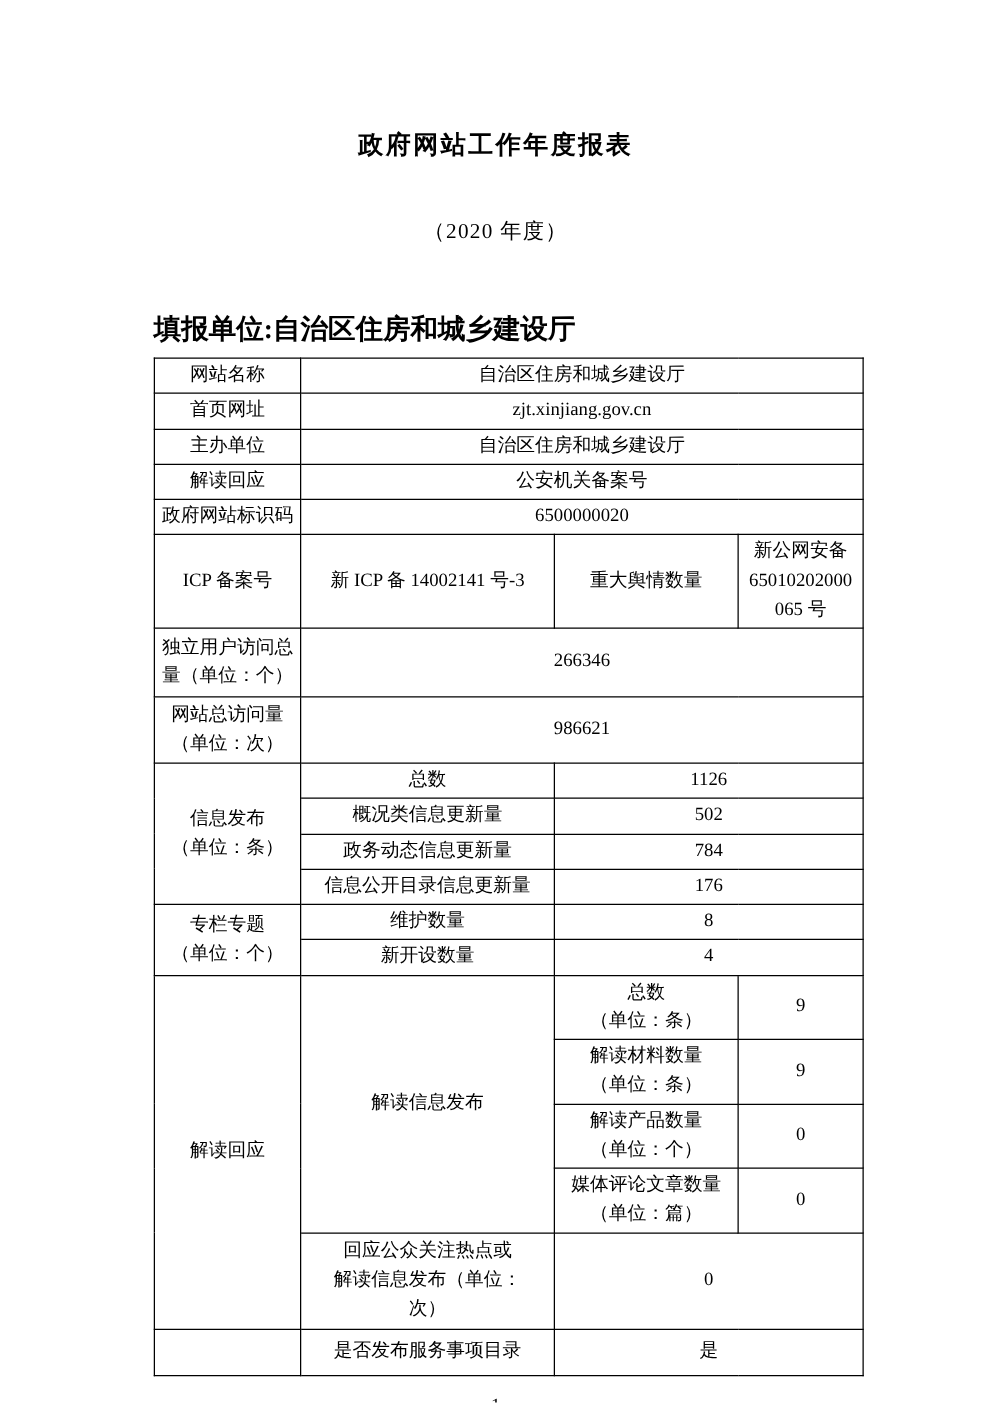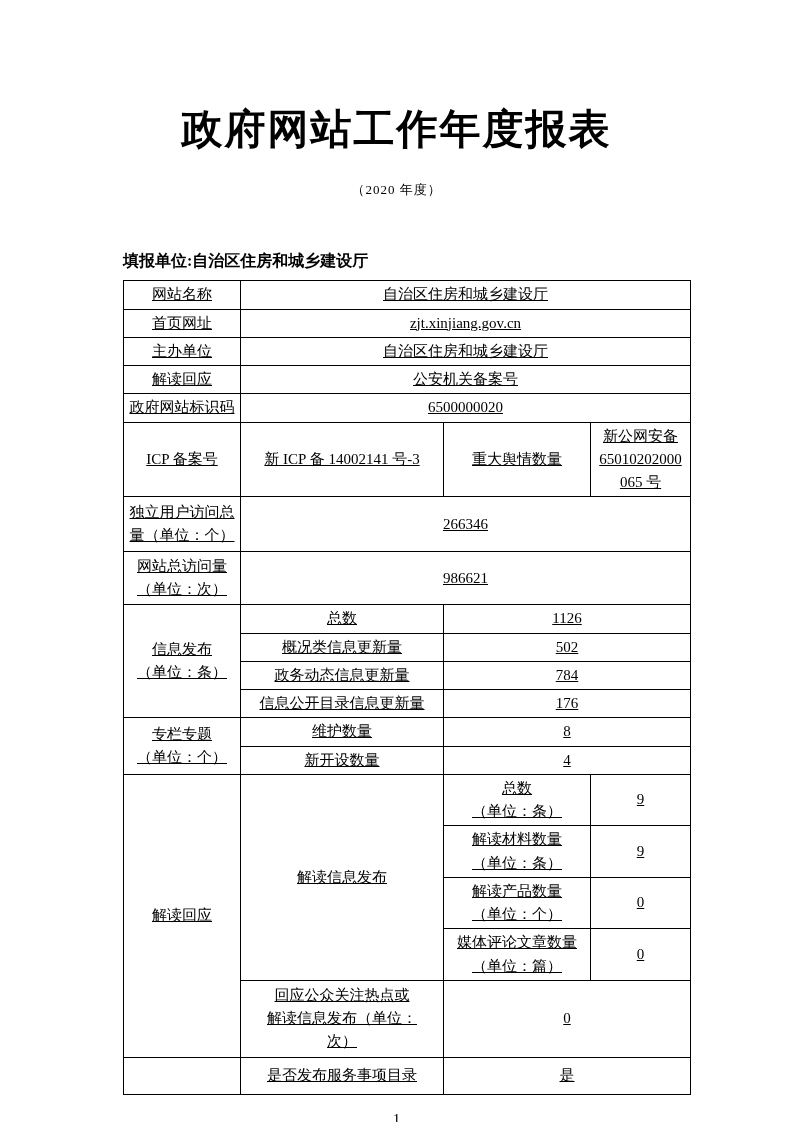--- a/index.html
+++ b/index.html
@@ -10,50 +10,49 @@
     font-family: "Liberation Serif", serif;
     color: #000000;
     position: relative;
     overflow: hidden;
   }
   .doc-title {
     padding-top: 104px;
     text-align: center;
     font-family: "Liberation Sans", sans-serif;
     font-weight: bold;
-    font-size: 41px;
+    font-size: 20px;
     letter-spacing: 2px;
     line-height: 1.25;
   }
   .doc-subtitle {
-    margin-top: 26px;
+    margin-top: 44px;
     text-align: center;
-    font-size: 13px;
+    font-size: 17px;
     letter-spacing: 1px;
   }
   .reporting-unit {
     margin: 52px 0 8px 123px;
     font-weight: bold;
-    font-size: 16px;
+    font-size: 22px;
   }
   table.report {
     margin-left: 123px;
     width: 567px;
     border-collapse: collapse;
     table-layout: fixed;
     font-size: 15px;
   }
   table.report td {
     border: 1px solid #000000;
     text-align: center;
     vertical-align: middle;
     padding: 2px 4px;
     white-space: pre-line;
     line-height: 1.55;
-    text-decoration: underline;
   }
   tr.r26 { height: 26px; }
   tr.r72 { height: 72px; }
   tr.r55 { height: 55px; }
   tr.r53 { height: 53px; }
   tr.r27 { height: 27px; }
   tr.r28 { height: 28px; }
   tr.r45 { height: 45px; }
   tr.r77 { height: 77px; }
   tr.r37 { height: 37px; }

